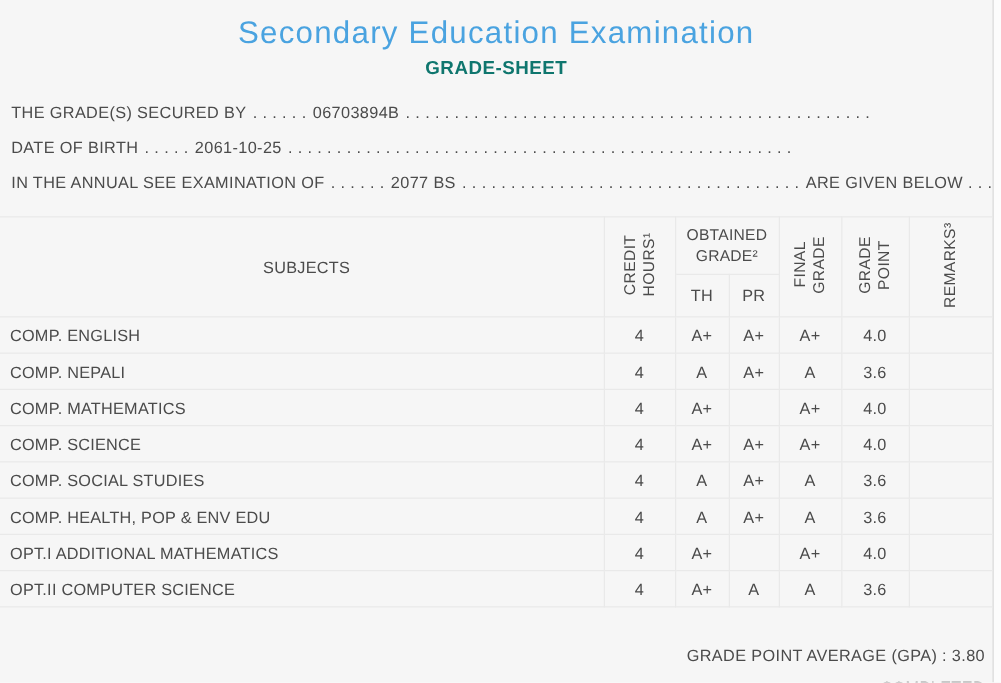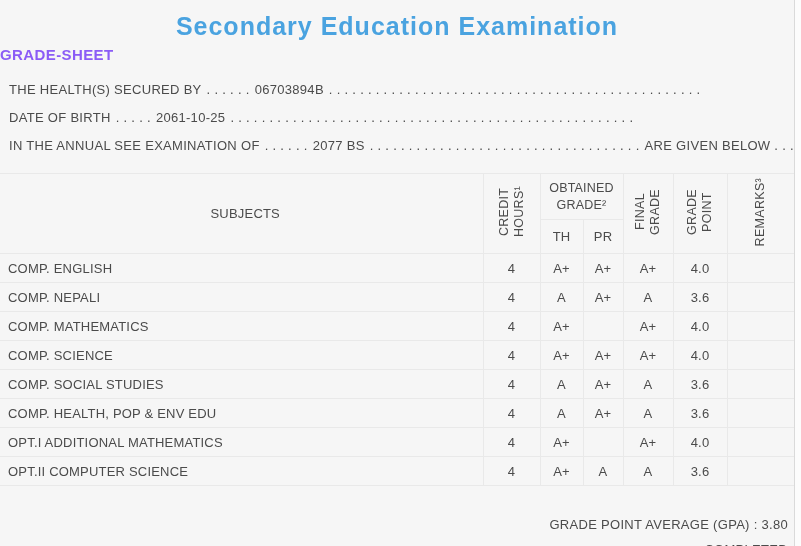--- a/index.html
+++ b/index.html
@@ -13,31 +13,31 @@
     width: 795px;
     height: 546px;
     background: #f6f6f6;
     border-right: 1px solid #dadada;
     overflow: hidden;
   }
   .page-title {
     margin-top: 12px;
     text-align: center;
     font-size: 25px;
-    font-weight: 700;
+    font-weight: 400;
     letter-spacing: 1px;
     color: #4aa3e0;
   }
   .page-subtitle {
     margin-top: 5px;
-    text-align: left;
+    text-align: center;
     font-size: 15px;
     font-weight: 700;
     letter-spacing: 0.4px;
-    color: #8b5cf6;
+    color: #0f766e;
   }
   .info-block { margin-top: 13px; }
   .info-line {
     display: flex;
     align-items: baseline;
     gap: 5px;
     height: 28px;
     line-height: 28px;
     padding-left: 9px;
     font-size: 13px;
@@ -108,21 +108,21 @@
 </head>
 <body>
 
 <div class="page">
 
   <div class="page-title" style="color: rgb(74, 163, 224);">Secondary Education Examination</div>
   <div class="page-subtitle">GRADE-SHEET</div>
 
   <div class="info-block">
     <div class="info-line">
-      <span>THE HEALTH(S) SECURED BY</span>
+      <span>THE GRADE(S) SECURED BY</span>
       <span>. . . . . .</span>
       <span>06703894B</span>
       <span>. . . . . . . . . . . . . . . . . . . . . . . . . . . . . . . . . . . . . . . . . . . . . . . .</span>
     </div>
     <div class="info-line">
       <span>DATE OF BIRTH</span>
       <span>. . . . .</span>
       <span>2061-10-25</span>
       <span>. . . . . . . . . . . . . . . . . . . . . . . . . . . . . . . . . . . . . . . . . . . . . . . . . . . .</span>
     </div>

